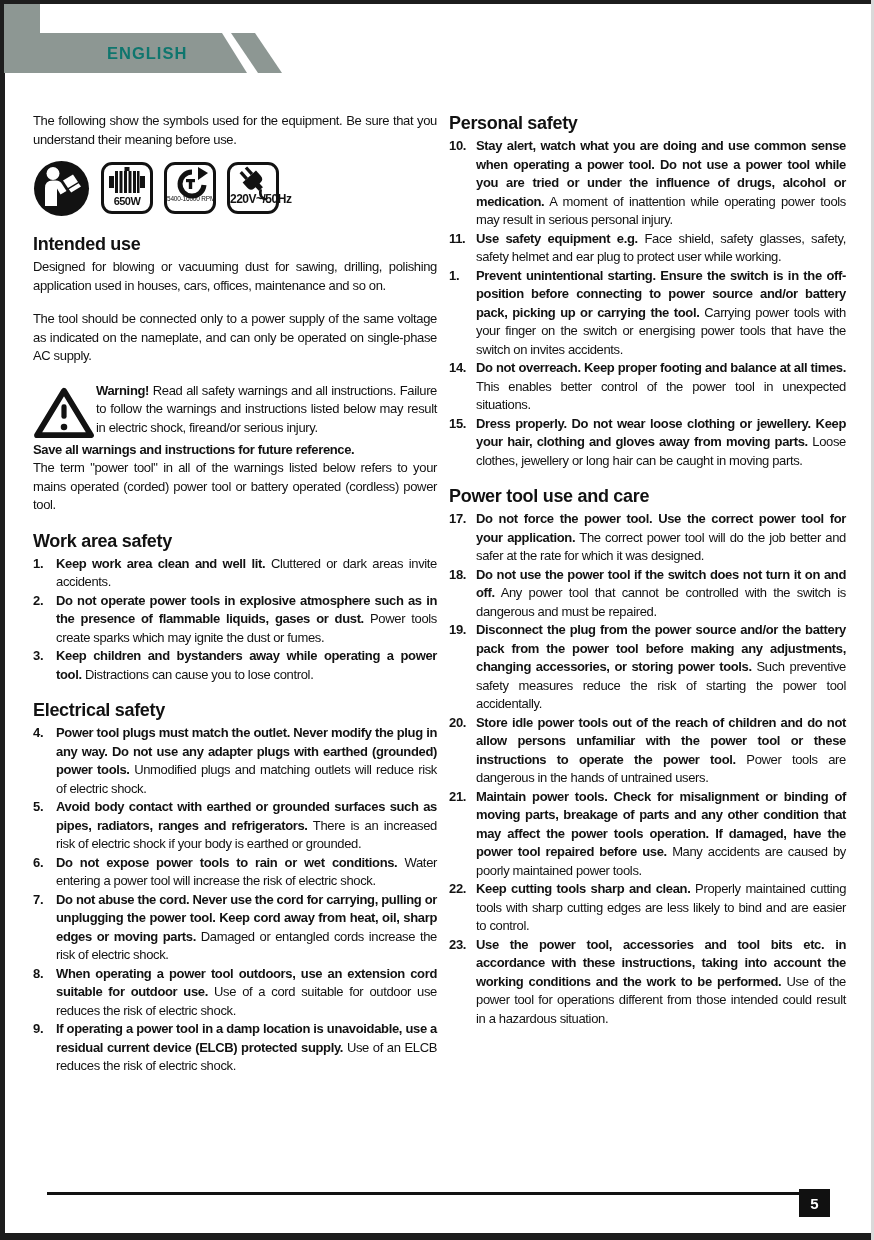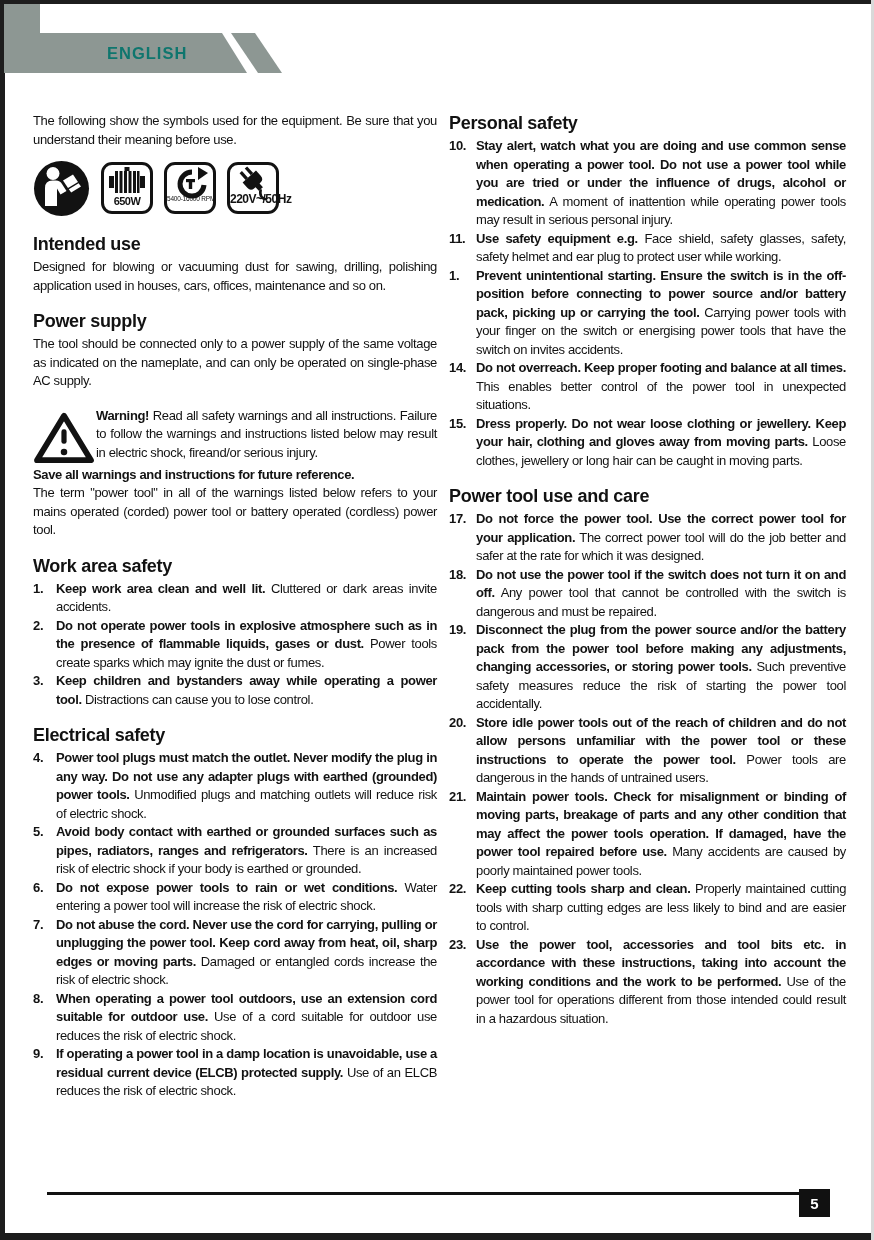--- a/index.html
+++ b/index.html
@@ -115,21 +115,20 @@
         </div>
       </div>
     </div>
 
     <div class="sect">
       <h2>Intended use</h2>
       <p>Designed for blowing or vacuuming dust for sawing, drilling, polishing application used in houses, cars, offices, maintenance and so on.</p>
     </div>
 
     <div class="sect">
-      <h2>Power supply</h2>
       <p>The tool should be connected only to a power supply of the same voltage as indicated on the nameplate, and can only be operated on single-phase AC supply.</p>
     </div>
 
     <div class="warn">
       <svg class="warn-tri" width="62" height="54" viewBox="0 0 64 56">
         <path d="M32 5 L60 51 L4 51 Z" fill="none" stroke="#121212" stroke-width="6" stroke-linejoin="round"></path>
         <rect x="29.3" y="19" width="5.4" height="15" rx="2.4" fill="#121212"></rect>
         <circle cx="32" cy="42.5" r="3.4" fill="#121212"></circle>
       </svg>
       <div class="warn-body">

